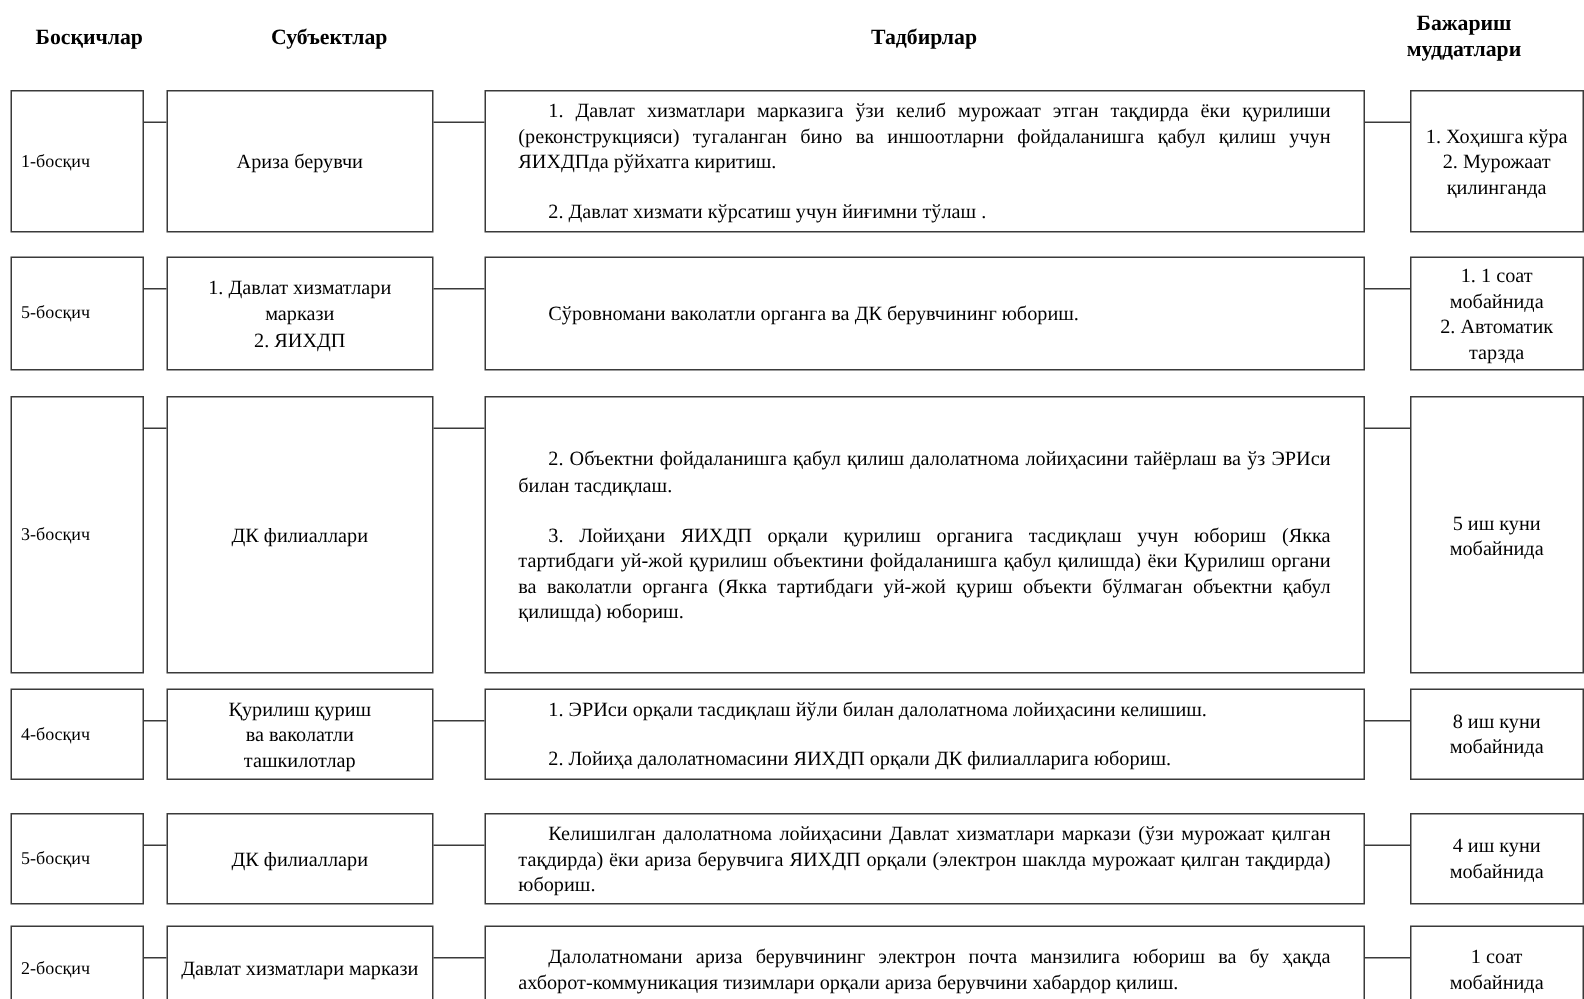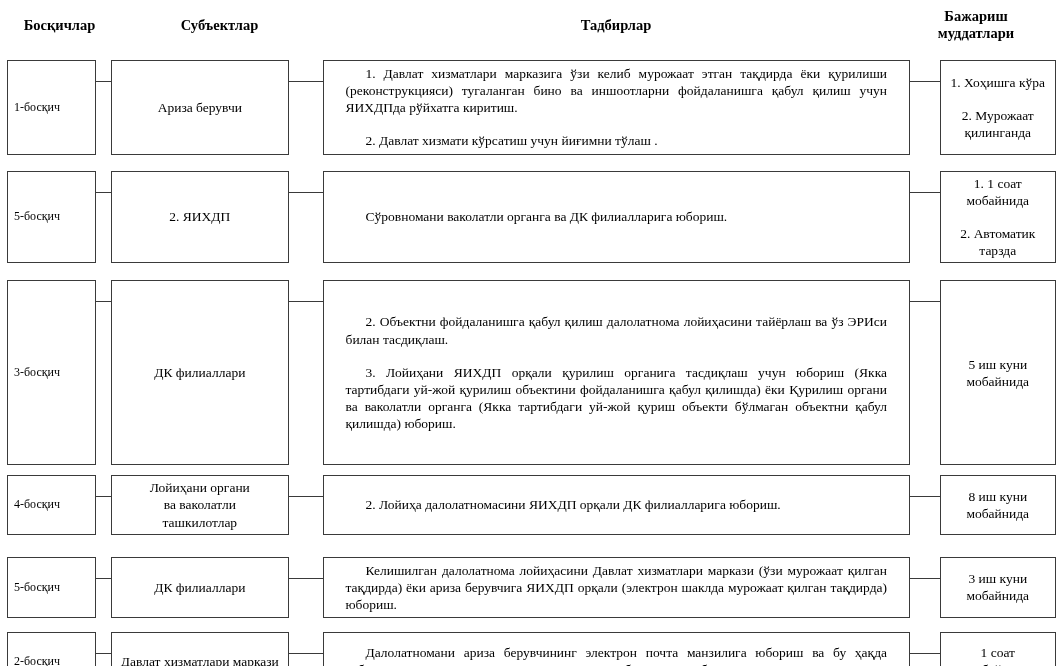--- a/index.html
+++ b/index.html
@@ -60,21 +60,21 @@
     padding: 4px 22px;
     text-align: justify;
   }
   .activities p { text-indent: 20px; }
   .activities p + p { margin-top: 16px; }
   .deadline {
     width: 118px;
     padding: 3px 8px;
     text-align: center;
   }
-  .gap p + p { margin-top: 16px; }
+  .gap p + p { }
   .conn {
     align-self: flex-start;
     height: 21px;
     border-bottom: 1px solid #3a3a3a;
   }
   .c1 { width: 15px; }
   .c2 { width: 34px; }
   .c3 { width: 30px; }
   .r1 { min-height: 95px;  margin-top: 17px; }
   .r2 { min-height: 70px;  margin-top: 16px; }
@@ -114,25 +114,26 @@
       <p>2. Мурожаат қилинганда</p>
     </div>
   </div>
 
   <div class="row r2">
     <div class="box stage">
       <p>5-босқич</p>
     </div>
     <div class="conn c1"></div>
     <div class="box subject gap">
+      <p>1. Давлат хизматлари маркази</p>
       <p>2. ЯИХДП</p>
     </div>
     <div class="conn c2"></div>
     <div class="box activities">
-      <p>Сўровномани ваколатли органга ва ДК филиалларига юбориш.</p>
+      <p>Сўровномани ваколатли органга ва ДК берувчининг юбориш.</p>
     </div>
     <div class="conn c3"></div>
     <div class="box deadline gap">
       <p>1. 1 соат мобайнида</p>
       <p>2. Автоматик тарзда</p>
     </div>
   </div>
 
   <div class="row r3">
     <div class="box stage">
@@ -152,26 +153,27 @@
       <p>5 иш куни мобайнида</p>
     </div>
   </div>
 
   <div class="row r4">
     <div class="box stage">
       <p>4-босқич</p>
     </div>
     <div class="conn c1"></div>
     <div class="box subject">
-      <p>Лойиҳани органи</p>
+      <p>Қурилиш қуриш</p>
       <p>ва ваколатли</p>
       <p>ташкилотлар</p>
     </div>
     <div class="conn c2"></div>
     <div class="box activities">
+      <p>1. ЭРИси орқали тасдиқлаш йўли билан далолатнома лойиҳасини келишиш.</p>
       <p>2. Лойиҳа далолатномасини ЯИХДП орқали ДК филиалларига юбориш.</p>
     </div>
     <div class="conn c3"></div>
     <div class="box deadline">
       <p>8 иш куни мобайнида</p>
     </div>
   </div>
 
   <div class="row r5">
     <div class="box stage">
@@ -180,21 +182,21 @@
     <div class="conn c1"></div>
     <div class="box subject">
       <p>ДК филиаллари</p>
     </div>
     <div class="conn c2"></div>
     <div class="box activities">
       <p>Келишилган далолатнома лойиҳасини Давлат хизматлари маркази (ўзи мурожаат қилган тақдирда) ёки ариза берувчига ЯИХДП орқали (электрон шаклда мурожаат қилган тақдирда) юбориш.</p>
     </div>
     <div class="conn c3"></div>
     <div class="box deadline">
-      <p>3 иш куни мобайнида</p>
+      <p>4 иш куни мобайнида</p>
     </div>
   </div>
 
   <div class="row r6">
     <div class="box stage">
       <p>2-босқич</p>
     </div>
     <div class="conn c1"></div>
     <div class="box subject">
       <p>Давлат хизматлари маркази</p>

